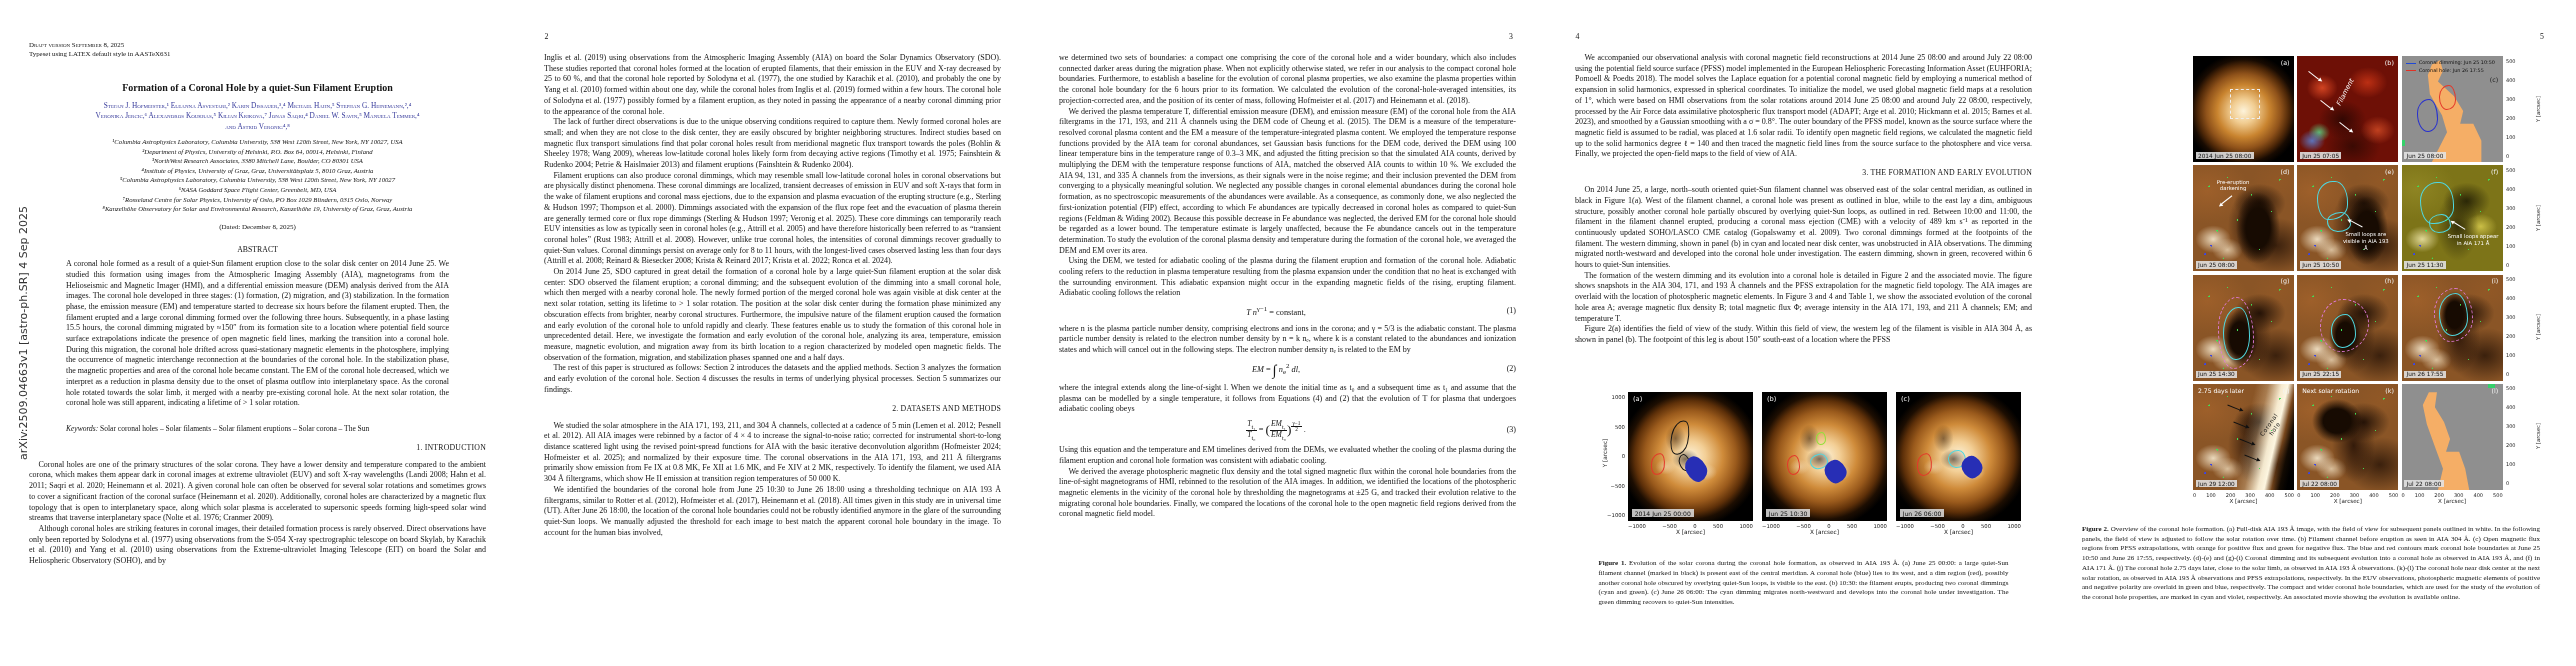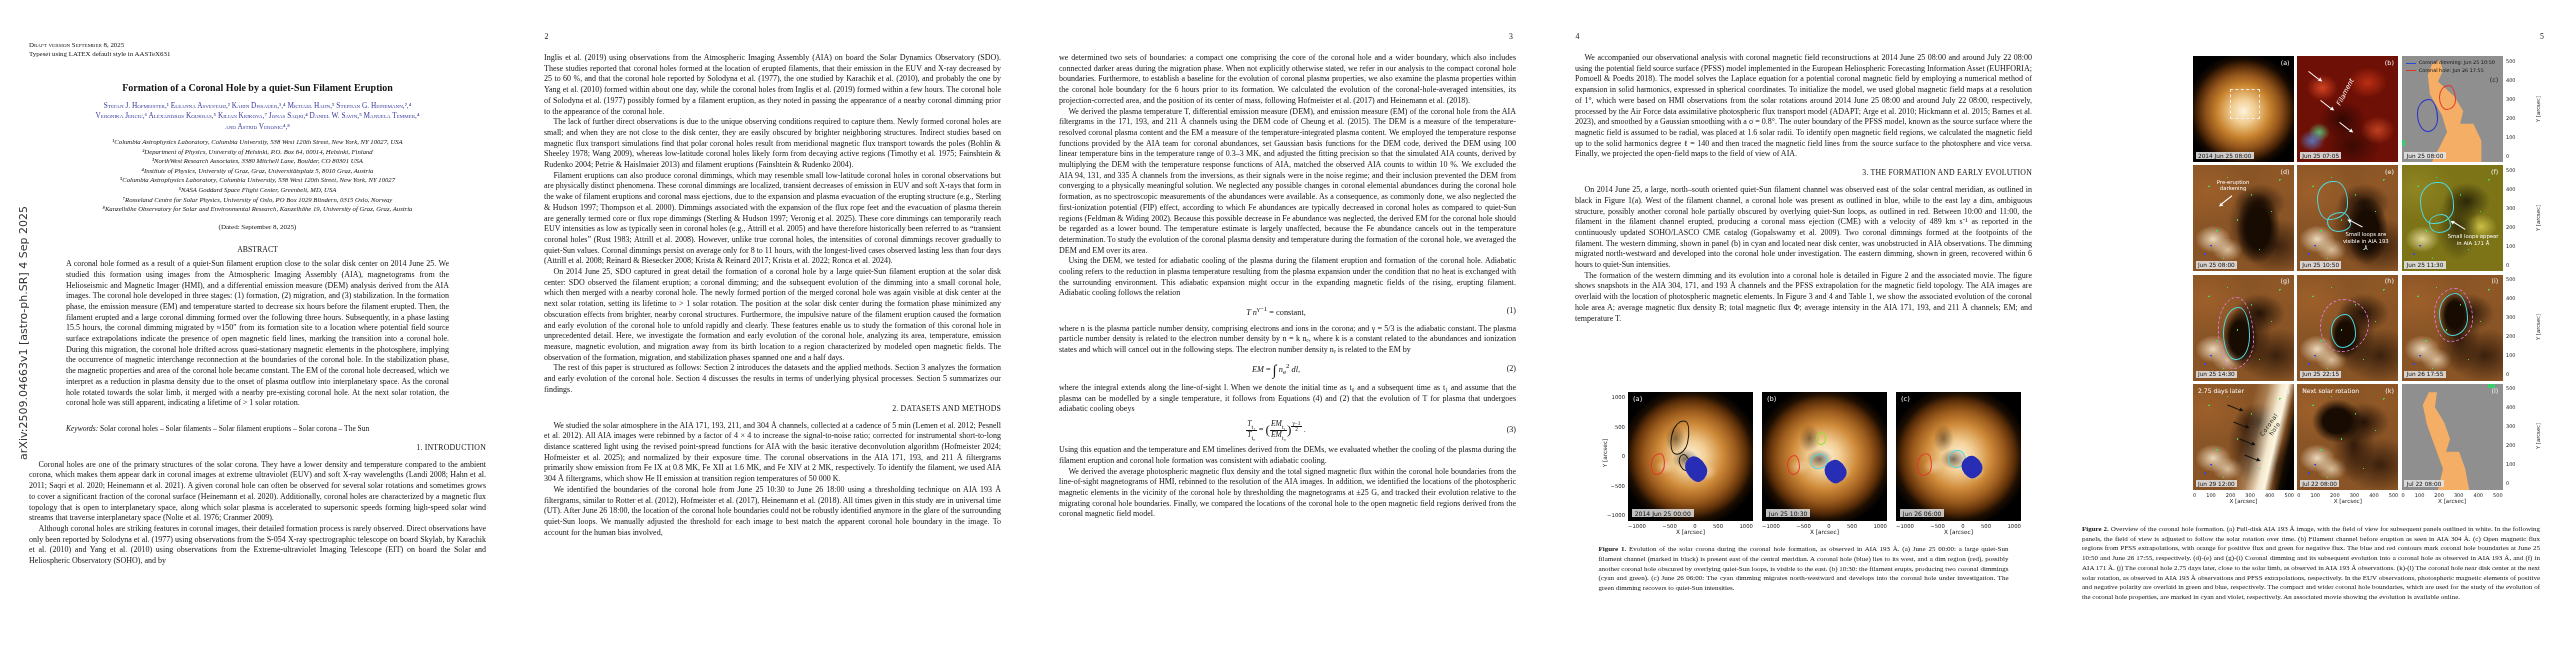--- a/index.html
+++ b/index.html
@@ -66,21 +66,21 @@
   .f1time{position:absolute;bottom:3.9px;left:3.9px;background:rgba(225,225,225,.85);color:#111;
           font:6.1px "DejaVu Sans",sans-serif;padding:0.6px 2.8px}
   .f1xt{display:flex;justify-content:space-between;font:5.3px "DejaVu Sans",sans-serif;
         margin-top:1.7px;color:#222}
   .f1xl{text-align:center;font:5.8px "DejaVu Sans",sans-serif;color:#222;margin-top:0.6px}
   .f1yt{position:absolute;left:-22px;top:2.2px;height:124px;width:19px;display:flex;
         flex-direction:column;justify-content:space-between;align-items:flex-end;
         font:5.3px "DejaVu Sans",sans-serif;color:#222}
   .f1yl{position:absolute;left:-37px;top:58px;transform:rotate(-90deg);
         font:5.8px "DejaVu Sans",sans-serif;color:#222}
-  .f1cap{width:410px;margin:10px auto 0}
+  .f1cap{width:410px;margin:24px auto 0}
 
   
   .ct{position:absolute;border:0.9px solid #000;border-radius:58% 42% 55% 45%/48% 60% 40% 52%}
   .ct.blk{border-color:#151515}.ct.red{border-color:#e4372a}.ct.cy{border-color:#4fd8e0}
   .ct.grn{border-color:#93e03a}.ct.vi{border-color:#e07ad8;border-style:dashed;border-width:0.9px}
   .ct.blu{border-color:#2730cf}
   .blueblob{position:absolute;background:#272eb5;border-radius:55% 45% 60% 40%/45% 58% 42% 60%}
   .dkb{position:absolute;background:radial-gradient(closest-side,#170b02 55%,rgba(23,11,2,0) 100%)}
 
   
@@ -180,21 +180,21 @@
   <div class="affils">
     <div>¹Columbia Astrophysics Laboratory, Columbia University, 538 West 120th Street, New York, NY 10027, USA</div>
     <div>²Department of Physics, University of Helsinki, P.O. Box 64, 00014, Helsinki, Finland</div>
     <div>³NorthWest Research Associates, 3380 Mitchell Lane, Boulder, CO 80301 USA</div>
     <div>⁴Institute of Physics, University of Graz, Graz, Universitätsplatz 5, 8010 Graz, Austria</div>
     <div>⁵Columbia Astrophysics Laboratory, Columbia University, 538 West 120th Street, New York, NY 10027</div>
     <div>⁶NASA Goddard Space Flight Center, Greenbelt, MD, USA</div>
     <div>⁷Rosseland Centre for Solar Physics, University of Oslo, PO Box 1029 Blindern, 0315 Oslo, Norway</div>
     <div>⁸Kanzelhöhe Observatory for Solar and Environmental Research, Kanzelhöhe 19, University of Graz, Graz, Austria</div>
   </div>
-  <div class="dated">(Dated: September 8, 2025)</div>
+  <div class="dated">(Dated: December 8, 2025)</div>
   <div class="absh">ABSTRACT</div>
   <div class="abstract">A coronal hole formed as a result of a quiet-Sun filament eruption close to the solar disk center on 2014 June 25. We studied this formation using images from the Atmospheric Imaging Assembly (AIA), magnetograms from the Helioseismic and Magnetic Imager (HMI), and a differential emission measure (DEM) analysis derived from the AIA images. The coronal hole developed in three stages: (1) formation, (2) migration, and (3) stabilization. In the formation phase, the emission measure (EM) and temperature started to decrease six hours before the filament erupted. Then, the filament erupted and a large coronal dimming formed over the following three hours. Subsequently, in a phase lasting 15.5 hours, the coronal dimming migrated by ≈150″ from its formation site to a location where potential field source surface extrapolations indicate the presence of open magnetic field lines, marking the transition into a coronal hole. During this migration, the coronal hole drifted across quasi-stationary magnetic elements in the photosphere, implying the occurrence of magnetic interchange reconnection at the boundaries of the coronal hole. In the stabilization phase, the magnetic properties and area of the coronal hole became constant. The EM of the coronal hole decreased, which we interpret as a reduction in plasma density due to the onset of plasma outflow into interplanetary space. As the coronal hole rotated towards the solar limb, it merged with a nearby pre-existing coronal hole. At the next solar rotation, the coronal hole was still apparent, indicating a lifetime of &gt; 1 solar rotation.</div>
   <div class="keywords"><span class="kwl">Keywords:</span><span> Solar coronal holes – Solar filaments – Solar filament eruptions – Solar corona – The Sun</span></div>
   <div class="bt intro">
     <div class="sec sec1">1. INTRODUCTION</div>
     <p>Coronal holes are one of the primary structures of the solar corona. They have a lower density and temperature compared to the ambient corona, which makes them appear dark in coronal images at extreme ultraviolet (EUV) and soft X-ray wavelengths (Landi 2008; Hahn et al. 2011; Saqri et al. 2020; Heinemann et al. 2021). A given coronal hole can often be observed for several solar rotations and sometimes grows to cover a significant fraction of the coronal surface (Heinemann et al. 2020). Additionally, coronal holes are characterized by a magnetic flux topology that is open to interplanetary space, along which solar plasma is accelerated to supersonic speeds forming high-speed solar wind streams that traverse interplanetary space (Nolte et al. 1976; Cranmer 2009).</p>
     <p>Although coronal holes are striking features in coronal images, their detailed formation process is rarely observed. Direct observations have only been reported by Solodyna et al. (1977) using observations from the S-054 X-ray spectrographic telescope on board Skylab, by Karachik et al. (2010) and Yang et al. (2010) using observations from the Extreme-ultraviolet Imaging Telescope (EIT) on board the Solar and Heliospheric Observatory (SOHO), and by</p>
   </div>
 </div>
 
@@ -246,20 +246,21 @@
   </div>
 </div>
 
 <div class="page" id="pg4">
   <span class="pnum left">4</span>
   <div class="bt top">
     <p>We accompanied our observational analysis with coronal magnetic field reconstructions at 2014 June 25 08:00 and around July 22 08:00 using the potential field source surface (PFSS) model implemented in the European Heliospheric Forecasting Information Asset (EUHFORIA; Pomoell &amp; Poedts 2018). The model solves the Laplace equation for a potential coronal magnetic field by employing a numerical method of expansion in solid harmonics, expressed in spherical coordinates. To initialize the model, we used global magnetic field maps at a resolution of 1°, which were based on HMI observations from the solar rotations around 2014 June 25 08:00 and around July 22 08:00, respectively, processed by the Air Force data assimilative photospheric flux transport model (ADAPT; Arge et al. 2010; Hickmann et al. 2015; Barnes et al. 2023), and smoothed by a Gaussian smoothing with a σ = 0.8°. The outer boundary of the PFSS model, known as the source surface where the magnetic field is assumed to be radial, was placed at 1.6 solar radii. To identify open magnetic field regions, we calculated the magnetic field up to the solid harmonics degree ℓ = 140 and then traced the magnetic field lines from the source surface to the photosphere and vice versa. Finally, we projected the open-field maps to the field of view of AIA.</p>
     <div class="sec">3. THE FORMATION AND EARLY EVOLUTION</div>
     <p>On 2014 June 25, a large, north–south oriented quiet-Sun filament channel was observed east of the solar central meridian, as outlined in black in Figure 1(a). West of the filament channel, a coronal hole was present as outlined in blue, while to the east lay a dim, ambiguous structure, possibly another coronal hole partially obscured by overlying quiet-Sun loops, as outlined in red. Between 10:00 and 11:00, the filament in the filament channel erupted, producing a coronal mass ejection (CME) with a velocity of 489 km s⁻¹ as reported in the continuously updated SOHO/LASCO CME catalog (Gopalswamy et al. 2009). Two coronal dimmings formed at the footpoints of the filament. The western dimming, shown in panel (b) in cyan and located near disk center, was unobstructed in AIA observations. The dimming migrated north-westward and developed into the coronal hole under investigation. The eastern dimming, shown in green, recovered within 6 hours to quiet-Sun intensities.</p>
     <p>The formation of the western dimming and its evolution into a coronal hole is detailed in Figure 2 and the associated movie. The figure shows snapshots in the AIA 304, 171, and 193 Å channels and the PFSS extrapolation for the magnetic field topology. The AIA images are overlaid with the location of photospheric magnetic elements. In Figure 3 and 4 and Table 1, we show the associated evolution of the coronal hole area A; average magnetic flux density B; total magnetic flux Φ; average intensity in the AIA 171, 193, and 211 Å channels; EM; and temperature T.</p>
+    <p>Figure 2(a) identifies the field of view of the study. Within this field of view, the western leg of the filament is visible in AIA 304 Å, as shown in panel (b). The footpoint of this leg is about 150″ south-east of a location where the PFSS</p>
   </div>
 
   <div class="fig1">
     <div class="f1wrap">
       <div class="f1yl">Y [arcsec]</div>
 
       <div style="position:relative">
         <div class="f1p">
           <div class="sun"></div>
           <div class="mott"></div>

